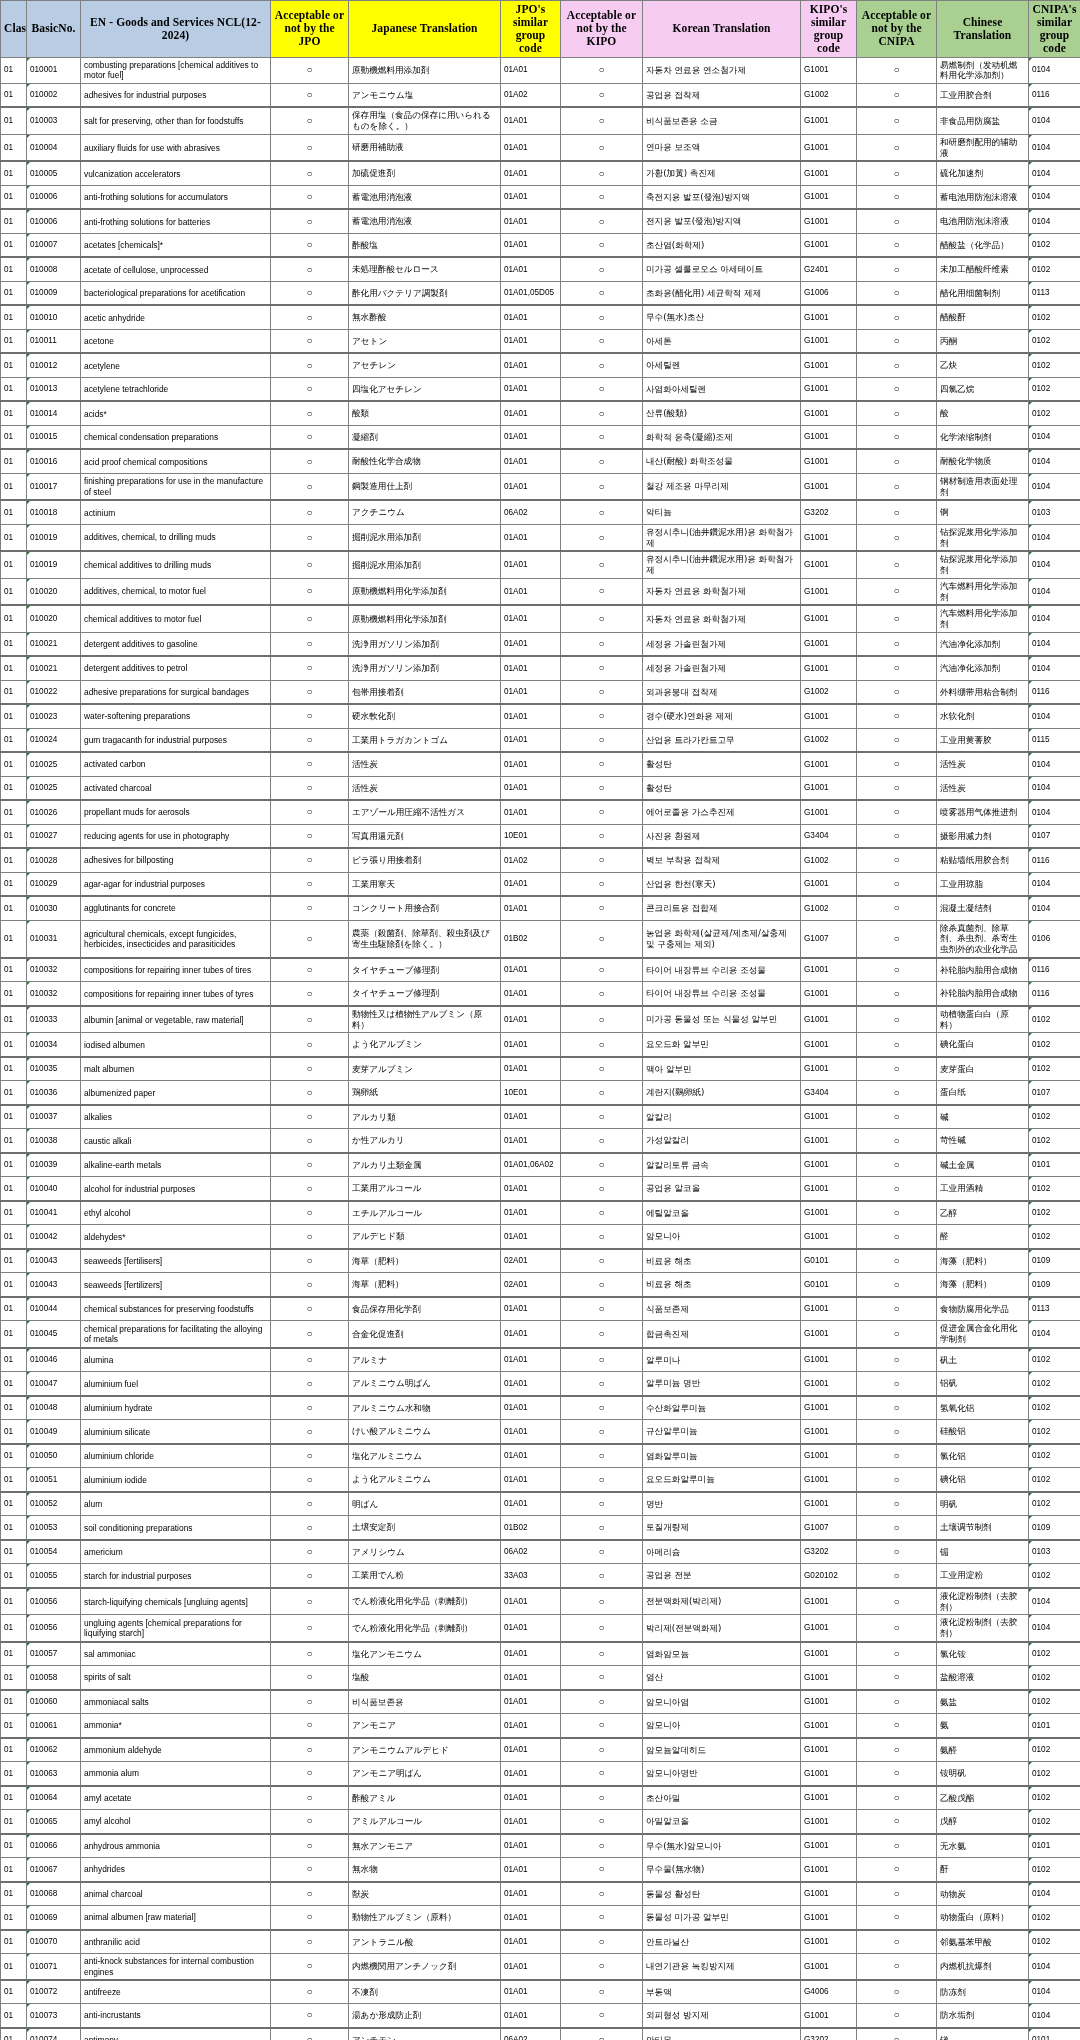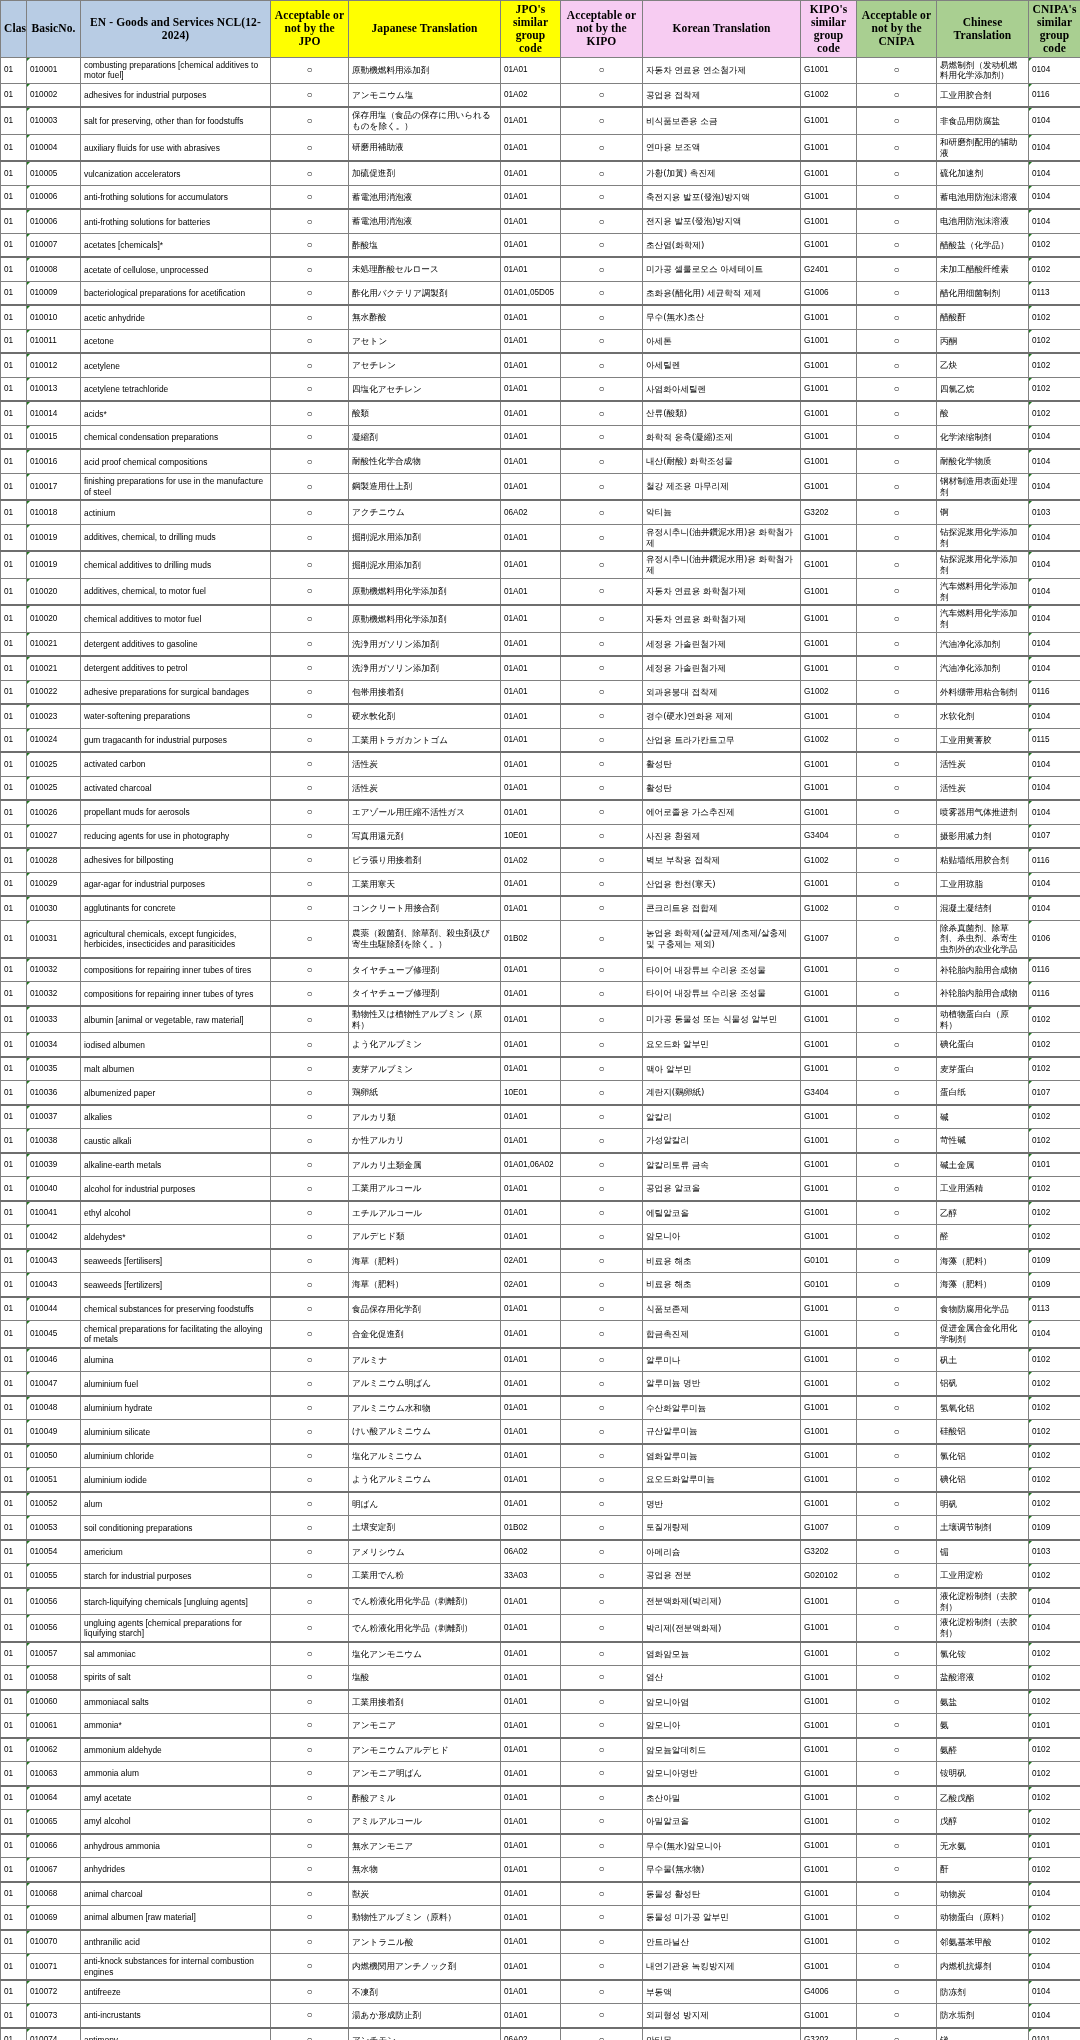--- a/index.html
+++ b/index.html
@@ -1026,21 +1026,21 @@
           <td class="c-code">G1001</td>
           <td class="c-ok">○</td>
           <td class="c-tr cjk">盐酸溶液</td>
           <td class="c-code mark">0102</td>
         </tr>
         <tr>
           <td class="c-class">01</td>
           <td class="c-basic mark">010060</td>
           <td class="c-en">ammoniacal salts</td>
           <td class="c-ok">○</td>
-          <td class="c-tr cjk">工業用接着剤</td>
+          <td class="c-tr cjk">비식품보존용</td>
           <td class="c-code">01A01</td>
           <td class="c-ok">○</td>
           <td class="c-tr cjk">암모니아염</td>
           <td class="c-code">G1001</td>
           <td class="c-ok">○</td>
           <td class="c-tr cjk">氨盐</td>
           <td class="c-code mark">0102</td>
         </tr>
         <tr class="sep">
           <td class="c-class">01</td>

